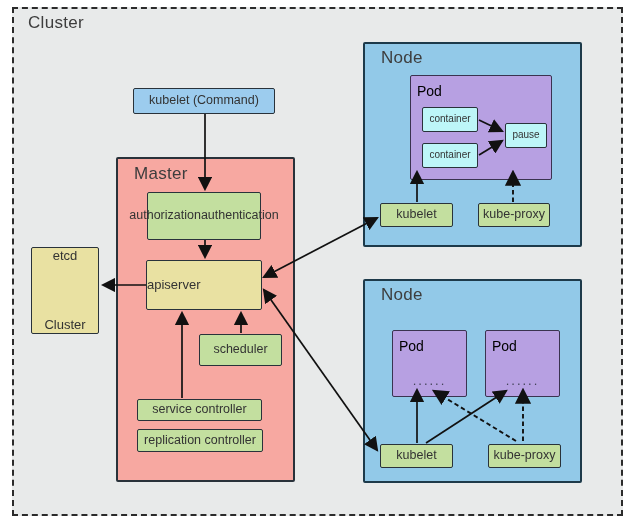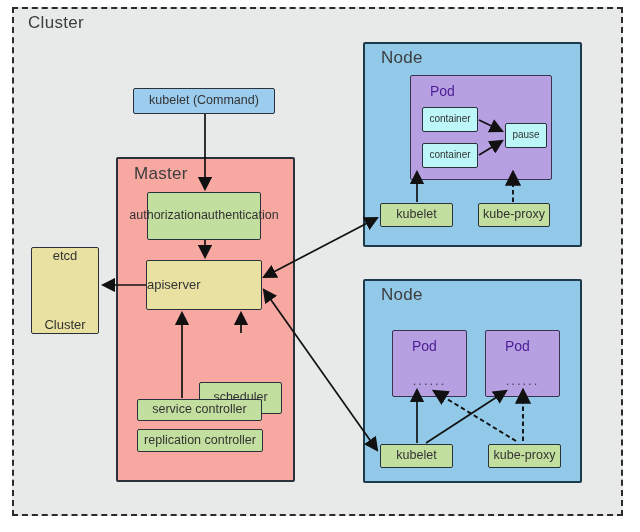--- a/index.html
+++ b/index.html
@@ -15,21 +15,21 @@
     color:#333;font-size:12.5px;line-height:1.25;}
 
   .master{background:#f7a8a1;border-width:2px;}
   .nodebox{background:#92c9e8;border-width:2px;border-color:#1d3a4a;}
   .podbox{background:#b7a0e2;border-color:#3a3350;display:block;}
   .green{background:#c3df9f;}
   .yellow{background:#e9e1a2;justify-content:space-between;}
   .cyan{background:#bdf6f8;font-size:10px;}
   .blue{background:#9cccee;}
 
-  .pod-label{position:absolute;left:19px;top:7px;font-size:14px;color:#4c1d95;}
+  .pod-label{position:absolute;left:6px;top:7px;font-size:14px;color:#000000;}
   .pod-dots{position:absolute;left:0;right:0;top:42px;text-align:center;color:#44445a;
     font-size:13px;letter-spacing:2px;}
 
   svg.overlay{position:absolute;left:0;top:0;width:640px;height:532px;pointer-events:none;}
   svg.overlay line{stroke:#111;stroke-width:1.7;}
   svg.overlay line.dashed{stroke-dasharray:4.5 3;stroke-width:1.9;}
 </style>
 </head>
 <body>
 
@@ -47,21 +47,21 @@
 
   <div class="box green" style="left:147px;top:192px;width:114px;height:48px;flex-direction:row;">
     <span>authorization</span>
     <span>authentication</span>
   </div>
 
   <div class="box yellow" style="left:146px;top:260px;width:116px;height:50px;font-size:13px;">
     <span>apiserver</span>
   </div>
 
-  <div class="box green" style="left:199px;top:334px;width:83px;height:32px;margin-top:48px;">
+  <div class="box green" style="left:199px;top:334px;width:83px;height:32px;">
     <span>scheduler</span>
   </div>
 
   <div class="box green" style="left:137px;top:399px;width:125px;height:22px;">
     <span>service controller</span>
   </div>
 
   <div class="box green" style="left:137px;top:429px;width:126px;height:23px;align-items:center;">
     <span>replication controller</span>
   </div>

